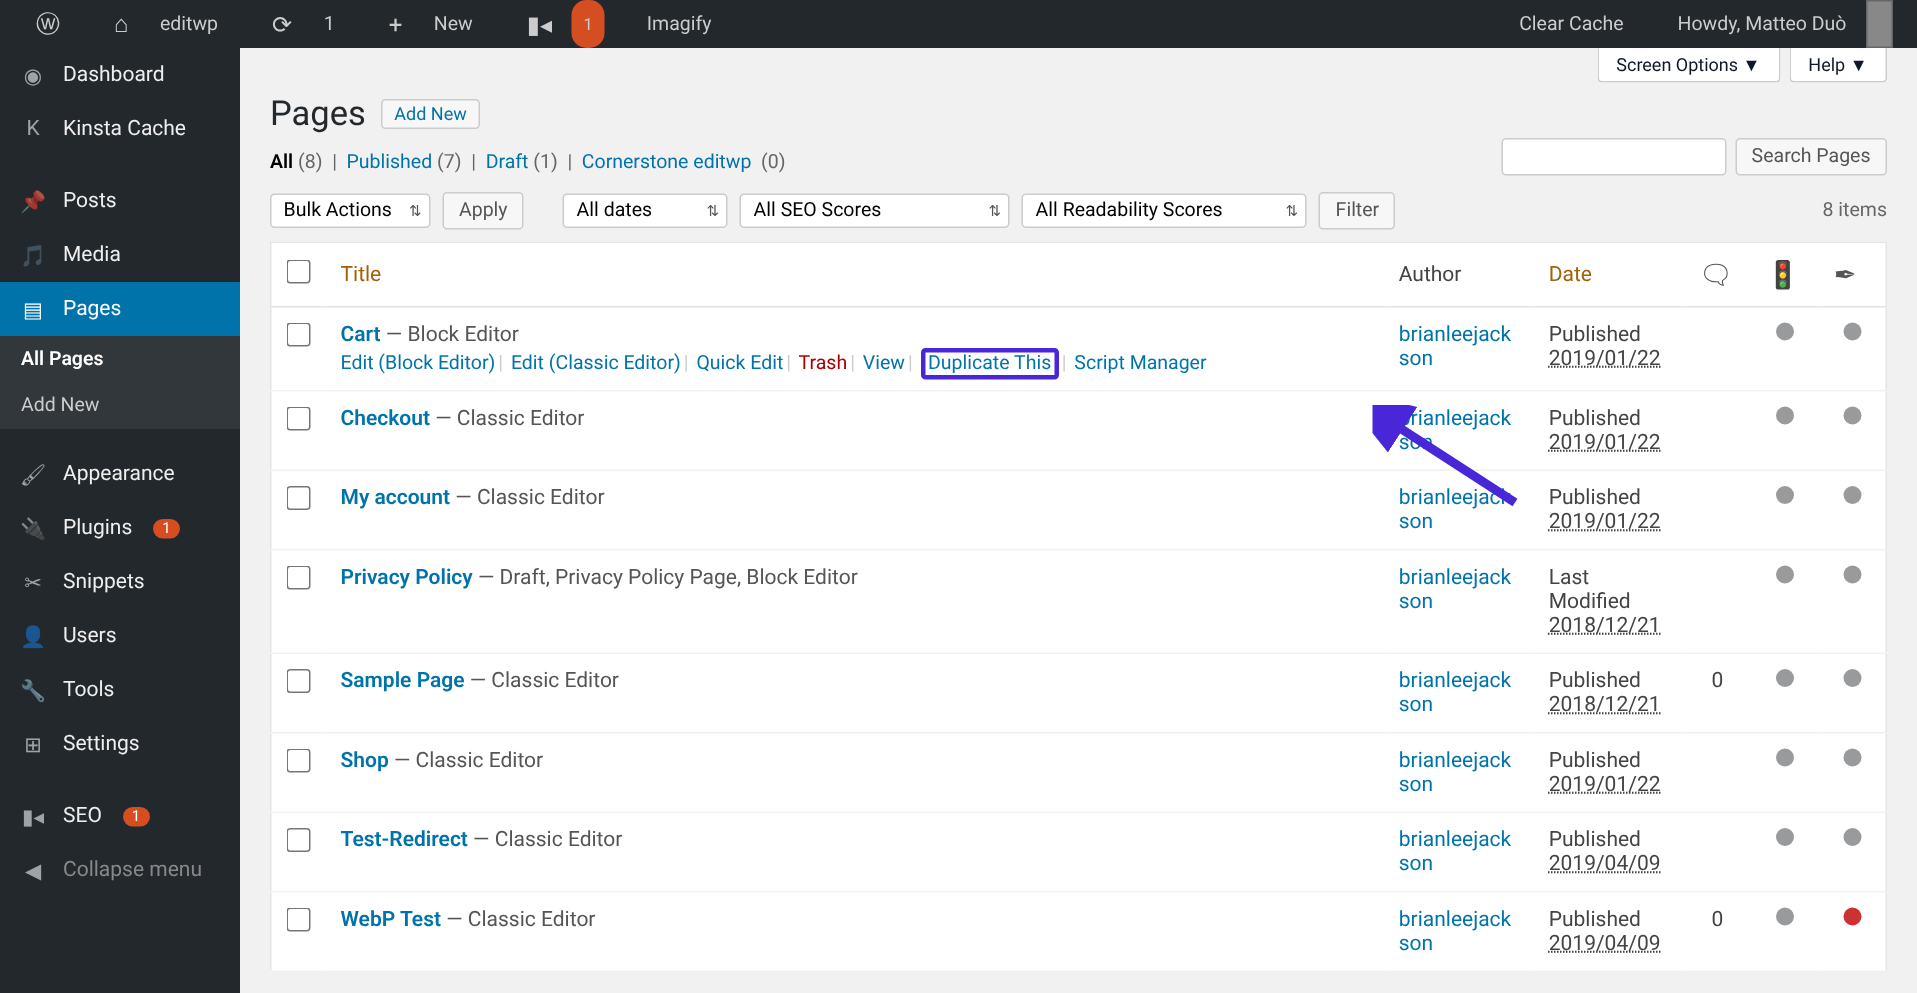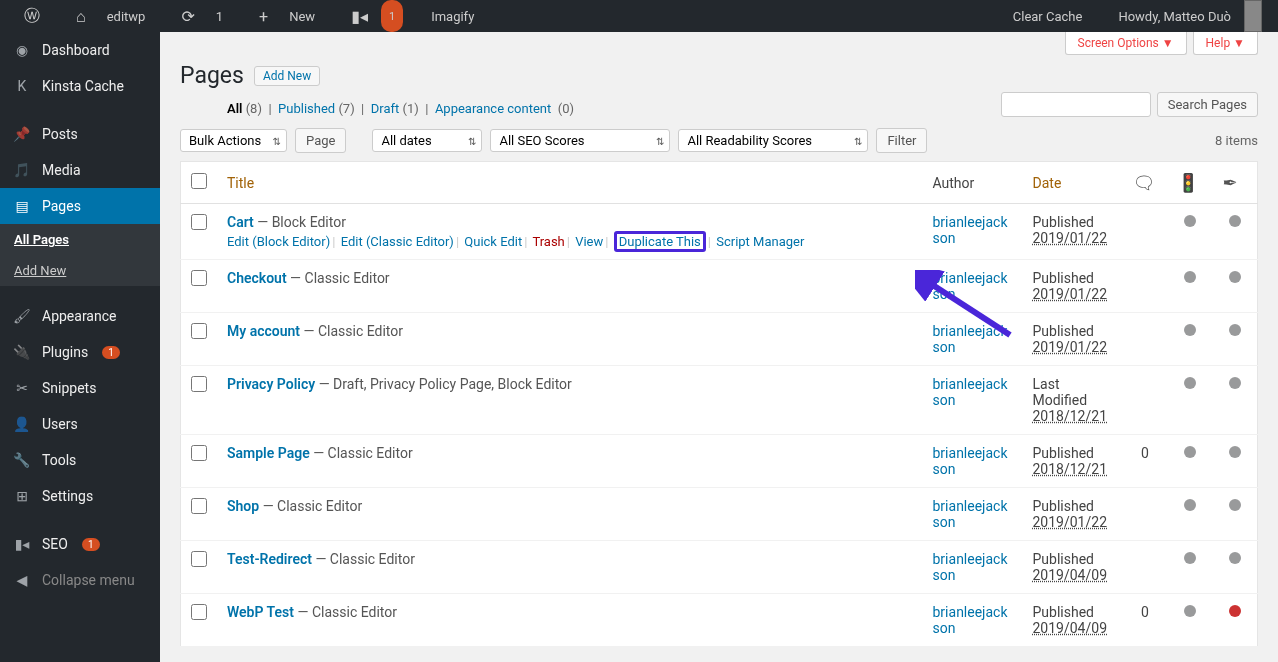--- a/index.html
+++ b/index.html
@@ -9,36 +9,36 @@
 .adminbar a, .adminbar span { color: #ccc; padding: 0 8px; display: flex; align-items: center; gap: 5px; height: 32px; cursor: pointer; }
 .adminbar .ab-ico { font-size: 16px; }
 .ab-badge { background: #d54e21; color: #fff; border-radius: 10px; padding: 1px 6px; font-size: 11px; }
 .avatar { width: 18px; height: 18px; background: #888; border: 1px solid #666; }
 .layout { display: flex; }
 .sidebar { width: 160px; background: #23282d; color: #eee; min-height: 630px; font-size: 14px; }
 .sidebar .menu-item { display: flex; align-items: center; gap: 10px; padding: 8px 12px; cursor: pointer; color: #eee; }
 .sidebar .menu-item.active { background: #0073aa; color: #fff; position: relative; }
 .sidebar .menu-item.active::after { content: ''; position: absolute; right: -8px; top: 50%; transform: translateY(-50%); border: 8px solid transparent; border-right-color: #f1f1f1; }
 .sidebar .submenu { background: #32373c; }
-.sidebar .submenu .sub-item { padding: 8px 12px 8px 14px; cursor: pointer; color: #ccc; font-size: 13px; text-decoration: underline; }
+.sidebar .submenu .sub-item { padding: 8px 12px 8px 14px; cursor: pointer; color: #ccc; font-size: 13px; }
 .sidebar .submenu .sub-item.current { color: #fff; font-weight: 600; }
 .sidebar .collapse { color: #888; padding: 8px 12px; display: flex; align-items: center; gap: 10px; cursor: pointer; }
 .m-ico { width: 20px; height: 20px; display: inline-flex; align-items: center; justify-content: center; color: rgba(240,245,250,.6); }
 .menu-item.active .m-ico { color: #fff; }
 .pill { background: #d54e21; color: #fff; border-radius: 10px; font-size: 10px; padding: 1px 6px; margin-left: 4px; }
 .main { flex: 1; padding: 10px 20px 0 20px; position: relative; }
 .screen-meta { position: absolute; right: 20px; top: 0; display: flex; gap: 6px; }
-.screen-meta .tab { background: #fff; border: 1px solid #ccc; border-top: none; padding: 4px 12px; font-size: 12px; cursor: pointer; color: #ef4444; border-radius: 0 0 3px 3px; }
+.screen-meta .tab { background: #fff; border: 1px solid #ccc; border-top: none; padding: 4px 12px; font-size: 12px; cursor: pointer; color: #0f172a; border-radius: 0 0 3px 3px; }
 .heading-row { display: flex; align-items: center; gap: 10px; margin-top: 20px; margin-bottom: 12px; }
 .heading-row h1 { font-size: 23px; font-weight: 400; color: #23282d; }
 .btn { border: 1px solid #ccc; background: #f7f7f7; color: #555; padding: 4px 10px; border-radius: 3px; cursor: pointer; font-size: 13px; }
 .btn.small { font-size: 12px; padding: 2px 8px; color: #0073aa; border-color: #ccc; background: #f7f7f7; }
 .subsubsub { font-size: 13px; color: #666; margin-bottom: 12px; }
 .subsubsub a { color: #0073aa; text-decoration: none; cursor: pointer; }
-.subsubsub .current { color: #000; font-weight: 600; margin-left: 47px; }
+.subsubsub .current { color: #000; font-weight: 600; }
 .tablenav { display: flex; align-items: center; gap: 8px; margin-bottom: 8px; }
 .tablenav select { padding: 3px 24px 3px 8px; border: 1px solid #ccc; border-radius: 3px; background: #fff; font-size: 13px; appearance: none; -webkit-appearance: none; position: relative; }
 .sel-wrap { position: relative; display: inline-block; }
 .sel-wrap::after { content: '⇅'; position: absolute; right: 6px; top: 50%; transform: translateY(-50%); font-size: 10px; color: #555; pointer-events: none; }
 .search-box { position: absolute; right: 20px; top: 60px; display: flex; gap: 6px; align-items: center; }
 .search-box input { border: 1px solid #ccc; padding: 4px 8px; width: 150px; border-radius: 3px; background: #fff; }
 .items-count { margin-left: auto; color: #666; font-size: 13px; }
 table.wp-list { width: 100%; border-collapse: collapse; background: #fff; border: 1px solid #e5e5e5; }
 table.wp-list thead th { text-align: left; padding: 10px; border-bottom: 1px solid #e1e1e1; font-weight: 400; font-size: 14px; }
 table.wp-list thead th a { color: #a16207; text-decoration: none; }
@@ -180,26 +180,26 @@
 
     <div class="search-box">
       <input type="text" style="">
       <button class="btn">Search Pages</button>
     </div>
 
     <div class="subsubsub">
       <a class="current"><span>All</span> <span style="color:#666;font-weight:400">(8)</span></a> &nbsp;|&nbsp;
       <a><span>Published</span> <span style="color:#666">(7)</span></a> &nbsp;|&nbsp;
       <a><span>Draft</span> <span style="color:#666">(1)</span></a> &nbsp;|&nbsp;
-      <a><span>Appearance content</span> &nbsp;<span style="color:#666">(0)</span></a>
+      <a><span>Cornerstone editwp</span> &nbsp;<span style="color:#666">(0)</span></a>
     </div>
 
     <div class="tablenav">
       <span class="sel-wrap"><select><option>Bulk Actions</option></select></span>
-      <button class="btn">Page</button>
+      <button class="btn">Apply</button>
       <span style="width:10px"></span>
       <span class="sel-wrap"><select style="min-width:110px"><option>All dates</option></select></span>
       <span class="sel-wrap"><select style="min-width:180px"><option>All SEO Scores</option></select></span>
       <span class="sel-wrap"><select style="min-width:190px"><option>All Readability Scores</option></select></span>
       <button class="btn">Filter</button>
       <span class="items-count">8 items</span>
     </div>
 
     <table class="wp-list">
       <thead>

